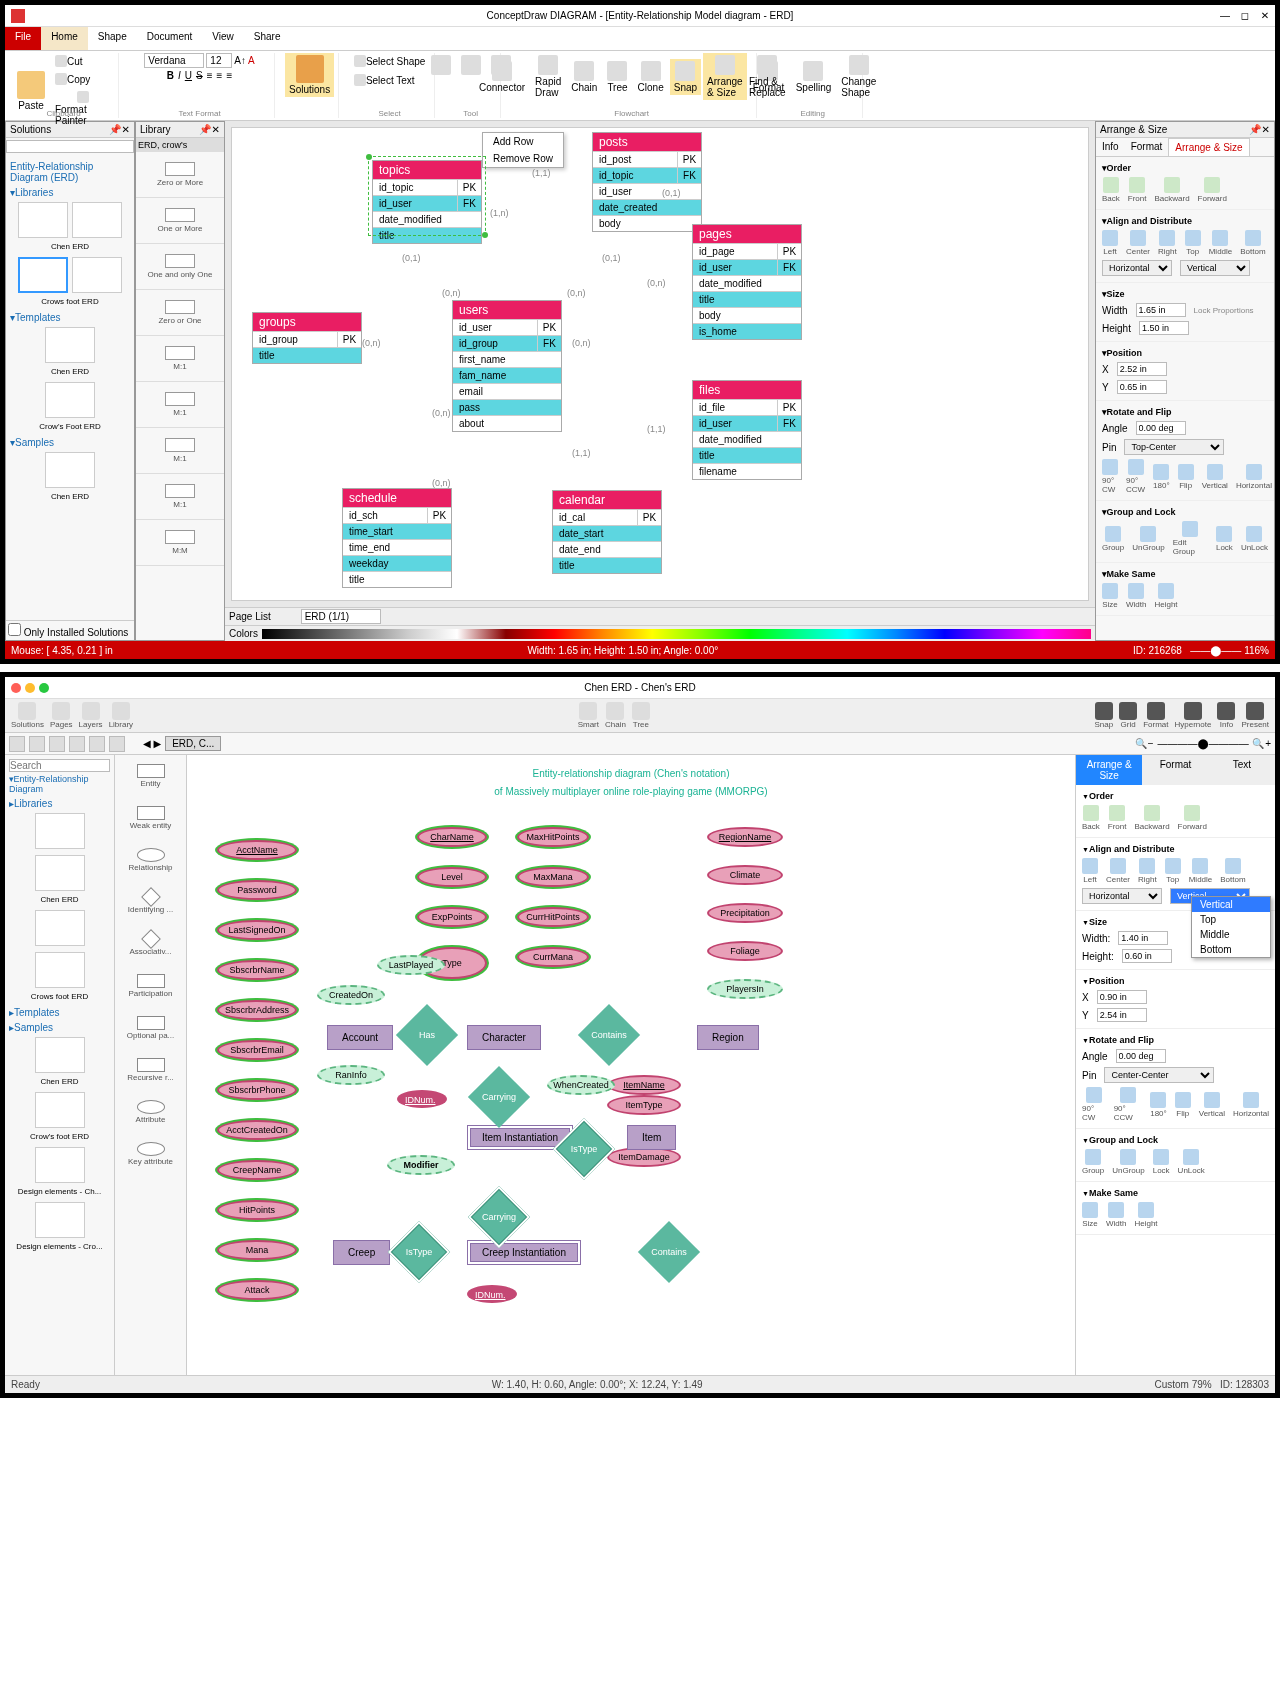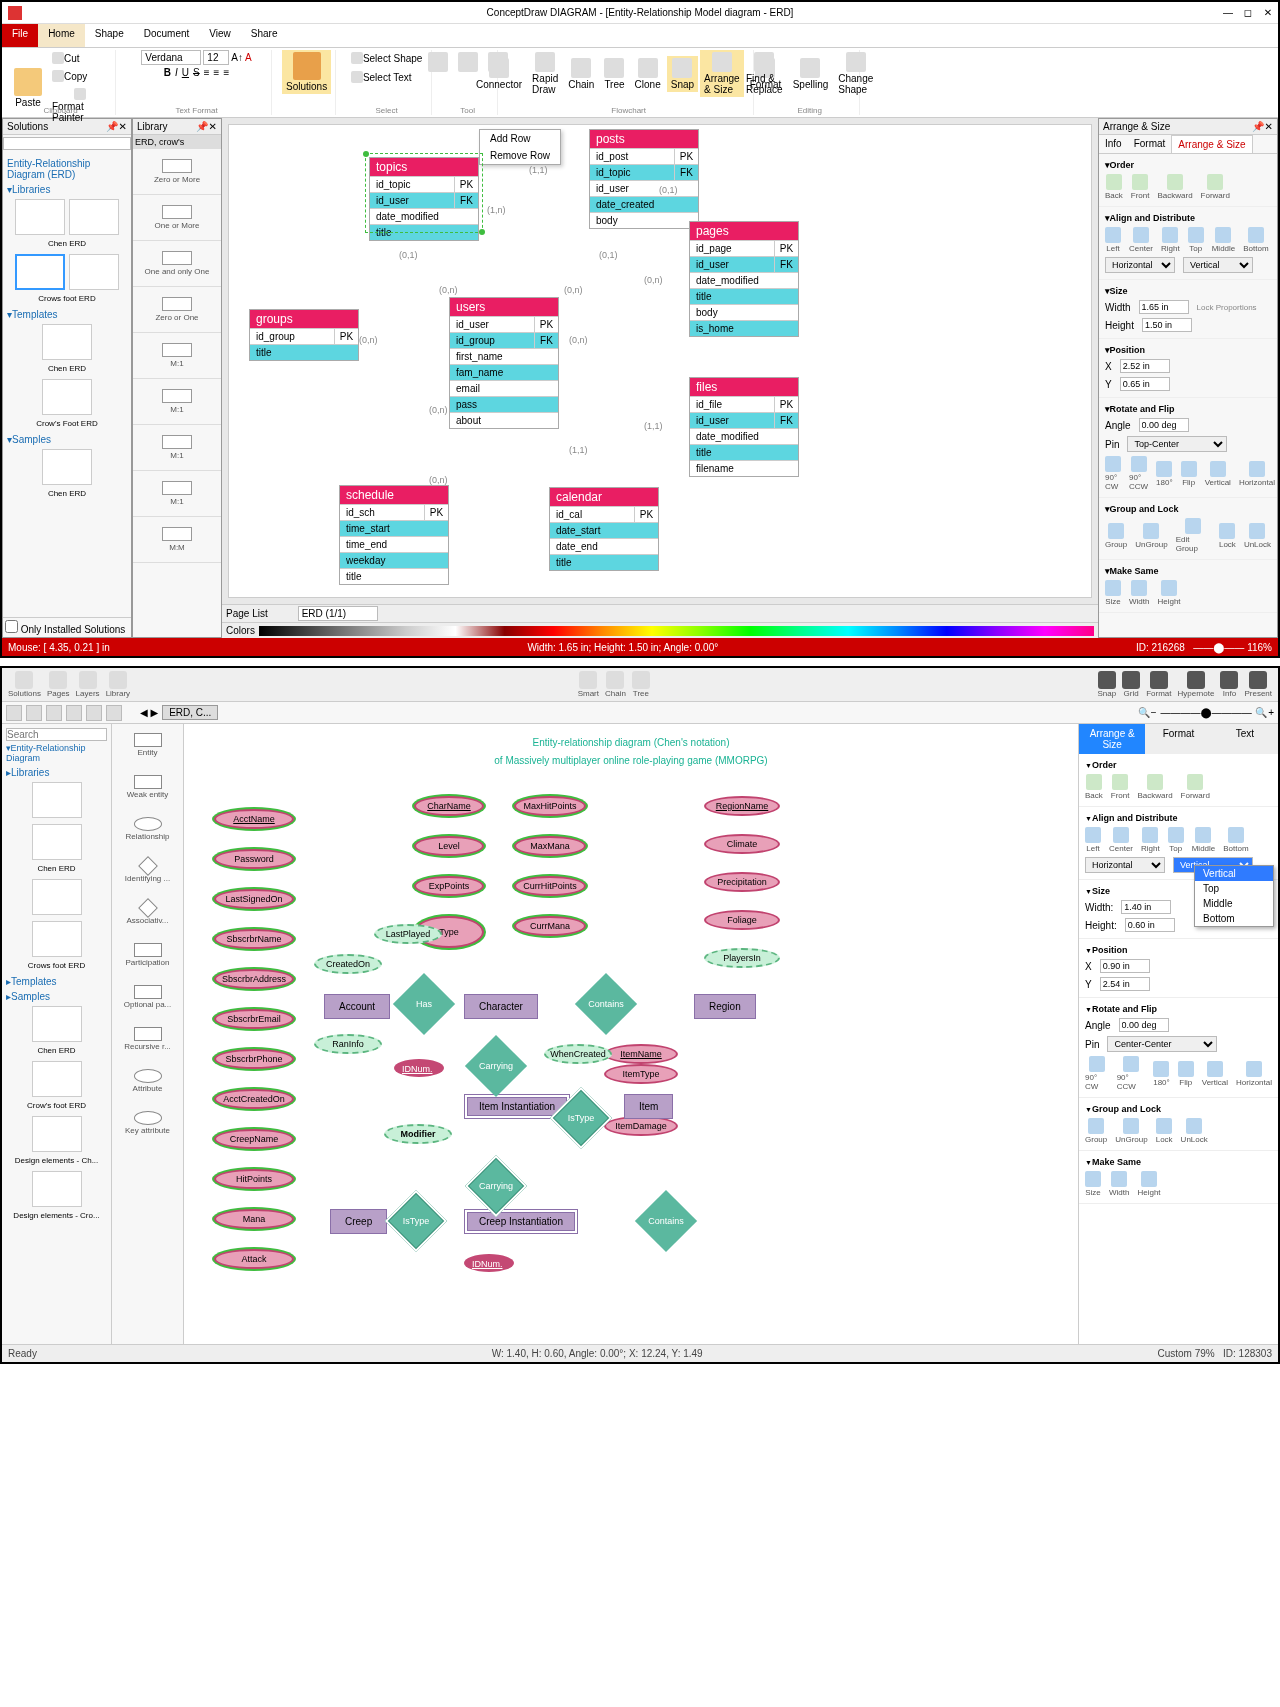--- a/index.html
+++ b/index.html
@@ -1,17 +1,17 @@
 <!DOCTYPE html>
 <html><head>
 <meta charset="utf-8">
 <style>
 *{margin:0;padding:0;box-sizing:border-box;font-family:'Segoe UI',Tahoma,sans-serif;font-size:10px}
 body{background:#fff;width:1280px}
-.app{border:2px solid #000000}
+.app{border:5px solid #000000}
 .titlebar{background:#fff;height:22px;display:flex;align-items:center;justify-content:center;position:relative;border-bottom:1px solid #ddd}
 .titlebar .wcontrols{position:absolute;right:4px;display:flex;gap:8px}
 .titlebar .wcontrols span{width:12px;height:12px;display:inline-block;text-align:center;line-height:12px}
 .titlebar .ticon{position:absolute;left:6px;width:14px;height:14px;background:#d33}
 .menubar{display:flex;height:24px;background:#fff;border-bottom:1px solid #ccc}
 .menubar .mtab{padding:4px 10px;cursor:pointer}
 .menubar .mtab.file{background:#c00;color:#fff}
 .menubar .mtab.active{background:#f5e7c8}
 .ribbon{display:flex;background:#fff;border-bottom:1px solid #ccc;height:70px;padding:2px 4px;gap:6px}
 .rgroup{display:flex;flex-direction:column;align-items:center;border-right:1px solid #eee;padding:0 4px;position:relative}
@@ -583,20 +583,28 @@
     </div>
   </div>
   <div class="status">
     <span>Mouse: [ 4.35, 0.21 ] in</span>
     <span>Width: 1.65 in; Height: 1.50 in; Angle: 0.00°</span>
     <span><span>ID: 216268</span> &nbsp; <span>——⬤——</span> <span>116%</span></span>
   </div>
 </div>
 
 <div class="app app2">
+  <div class="titlebar">
+    <div class="mac-traffic">
+        <span style="background:#ff5f57"></span>
+        <span style="background:#febc2e"></span>
+        <span style="background:#28c840"></span>
+      </div>
+    <span>Chen ERD - Chen's ERD</span>
+  </div>
   <div class="tbar2">
     <div id="tb2-left" style="display:flex;gap:6px">
         <div class="tbtn "><div class="i"></div>Solutions</div>
         <div class="tbtn "><div class="i"></div>Pages</div>
         <div class="tbtn "><div class="i"></div>Layers</div>
         <div class="tbtn "><div class="i"></div>Library</div>
       </div>
     <div style="flex:1"></div>
     <div id="tb2-mid" style="display:flex;gap:6px">
         <div class="tbtn "><div class="i"></div>Smart</div>

